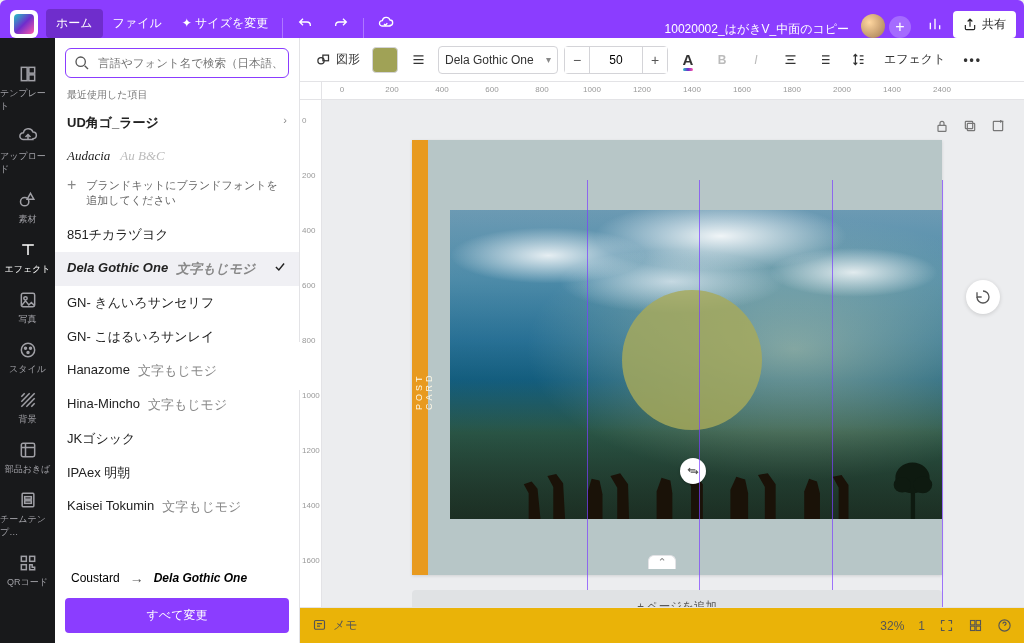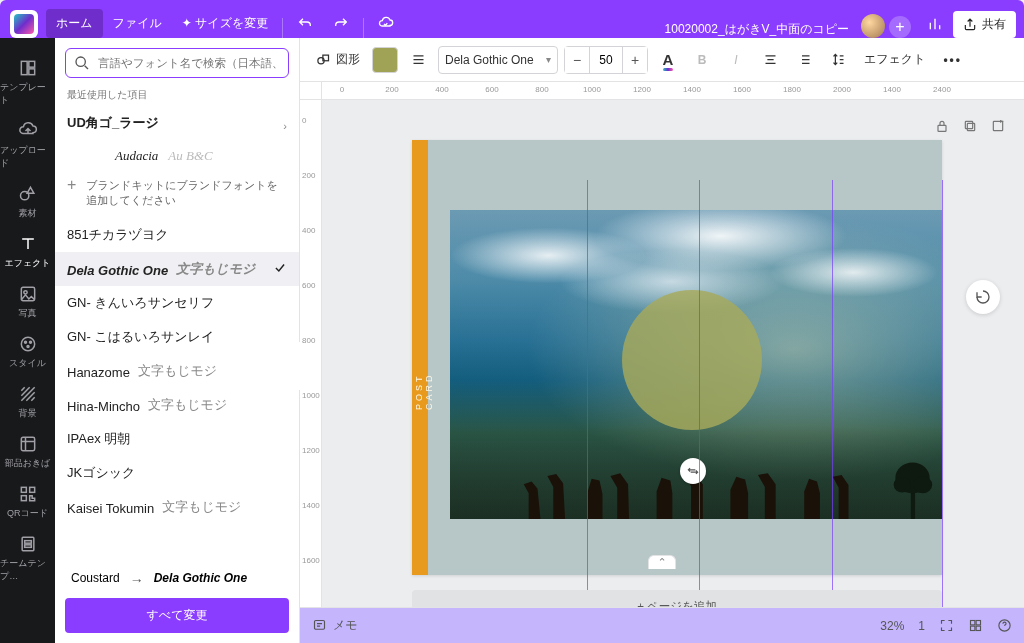--- a/index.html
+++ b/index.html
@@ -31,39 +31,39 @@
   .title{font-size:12px;margin-right:8px;white-space:nowrap;}
   .avatar{width:24px;height:24px;border-radius:50%;background:radial-gradient(circle at 35% 35%,#ffd7a0,#a07850);margin:0 4px;}
   .plus{width:22px;height:22px;border-radius:50%;background:#a56bff;display:flex;align-items:center;justify-content:center;color:#fff;font-size:16px;cursor:pointer;margin-right:6px;}
   .sharebox{background:#fff;color:#222;border-radius:4px;padding:5px 10px;font-size:12px;display:flex;align-items:center;gap:5px;cursor:pointer;margin-right:8px;}
   .sharebox svg{width:14px;height:14px;stroke:#222;fill:none;stroke-width:2;}
 
   
   .main{display:flex;height:calc(100% - var(--topH));}
 
   
-  .rail{width:var(--railW);background:#18191b;display:flex;flex-direction:column;align-items:center;padding-top:14px;}
+  .rail{width:var(--railW);background:#18191b;display:flex;flex-direction:column;align-items:center;padding-top:20px;}
   .rail-item{width:100%;padding:6px 0 8px;display:flex;flex-direction:column;align-items:center;color:#a0a0a6;font-size:9px;cursor:pointer;gap:3px;}
   .rail-item.active{color:#fff;}
   .rail-item svg{width:20px;height:20px;stroke:currentColor;fill:none;stroke-width:1.8;}
 
   
   .panel{width:var(--panelW);background:#fff;border-right:1px solid var(--panelBdr);display:flex;flex-direction:column;position:relative;}
   .search-wrap{padding:10px 10px 6px;}
   .search{display:flex;align-items:center;gap:6px;border:1.5px solid var(--purple);border-radius:6px;padding:6px 8px;}
   .search svg{width:16px;height:16px;stroke:#555;fill:none;stroke-width:2;}
   .search input{border:none;outline:none;flex:1;font-size:11.5px;color:#333;}
   .section-h{font-size:10px;color:#777;padding:4px 12px;}
-  .font-row{display:flex;align-items:flex-end;padding:8px 12px;cursor:pointer;font-size:13px;color:#222;position:relative;}
+  .font-row{display:flex;align-items:flex-start;padding:8px 12px;cursor:pointer;font-size:13px;color:#222;position:relative;}
   .font-row.selected{background:#f0f0f4;}
   .font-row .sample{margin-left:8px;color:#888;font-size:13px;}
   .font-row .chev{position:absolute;right:12px;color:#888;font-size:11px;}
   .font-row .check{position:absolute;right:12px;}
   .font-row .check svg{width:14px;height:14px;stroke:#222;stroke-width:2.5;fill:none;}
-  .cursive{font-family:cursive;font-style:italic;margin-left:48px;}
+  .cursive{font-family:cursive;font-style:italic;}
   .heavy{font-weight:900;font-style:italic;}
   .fontlist{flex:1;overflow:hidden;}
   .brandkit{display:flex;align-items:center;padding:8px 12px;font-size:11px;color:#444;gap:6px;}
   .brandkit .edit{margin-left:auto;color:#888;font-size:11px;}
   .brandkit svg{width:14px;height:14px;stroke:#666;fill:none;stroke-width:1.8;}
   .addbrand{display:flex;align-items:flex-start;gap:10px;padding:6px 12px 10px;font-size:11px;color:#666;}
   .addbrand .plusic{font-size:16px;color:#888;line-height:14px;}
   .replace-bar{display:flex;align-items:center;padding:10px 16px 8px;font-size:12px;gap:10px;}
   .replace-bar .arrow{color:#555;font-size:14px;}
   .replace-bar .to{font-weight:900;font-style:italic;}
@@ -77,21 +77,21 @@
   
   .toolbar{height:var(--toolH);background:#fff;border-bottom:1px solid var(--panelBdr);display:flex;align-items:center;padding:0 10px;gap:6px;font-size:12px;color:#333;}
   .tbtn{height:28px;min-width:28px;border:1px solid var(--btnBdr);border-radius:4px;display:flex;align-items:center;justify-content:center;padding:0 6px;background:#fff;cursor:pointer;gap:5px;}
   .tbtn.noborder{border:none;}
   .tbtn svg{width:15px;height:15px;stroke:#333;fill:none;stroke-width:2;}
   .swatch{width:26px;height:26px;border-radius:4px;background:#a0a256;border:1px solid var(--btnBdr);cursor:pointer;}
   .fontpick{min-width:120px;justify-content:space-between;}
   .fontpick .dd{color:#888;font-size:10px;}
   .sizebox{display:flex;align-items:center;border:1px solid var(--btnBdr);border-radius:4px;height:28px;}
   .sizebox button{width:24px;height:100%;border:none;background:#fff;cursor:pointer;font-size:14px;color:#555;}
-  .sizebox input{width:34px;text-align:center;border:none;border-left:1px solid var(--btnBdr);border-right:1px solid var(--btnBdr);height:100%;font-size:12px;outline:none;}
+  .sizebox input{width:54px;text-align:center;border:none;border-left:1px solid var(--btnBdr);border-right:1px solid var(--btnBdr);height:100%;font-size:12px;outline:none;}
   .Aicon{font-weight:700;font-size:15px;position:relative;}
   .Aicon::after{content:"";position:absolute;left:0;right:0;bottom:-3px;height:3px;background:linear-gradient(90deg,#24c4c4,#6f2dcc,#ff5aa9);border-radius:2px;}
   .disabled{color:#bbb!important;}
   .more-dots{letter-spacing:2px;font-weight:700;}
 
   
   .canvas-wrap{flex:1;position:relative;background:#ecedef;overflow:hidden;}
   .ruler-h{position:absolute;top:0;left:22px;right:0;height:18px;background:#fff;border-bottom:1px solid var(--panelBdr);font-size:8px;color:#999;}
   .ruler-h span{position:absolute;top:3px;transform:translateX(-50%);}
   .ruler-v{position:absolute;top:18px;left:0;bottom:0;width:22px;background:#fff;border-right:1px solid var(--panelBdr);font-size:8px;color:#999;}
@@ -136,21 +136,21 @@
 
   .guide{position:absolute;top:40px;width:1px;height:435px;background:var(--sel);opacity:.7;}
   .guide.g1{left:175px}.guide.g2{left:287px}.guide.g3{left:420px}.guide.g4{left:530px}
 
   .addpage{position:absolute;left:90px;top:490px;width:530px;height:32px;background:#e0e2e4;border-radius:4px;display:flex;align-items:center;justify-content:center;color:#555;font-size:11.5px;cursor:pointer;}
 
   .fab{position:absolute;right:24px;top:180px;width:34px;height:34px;border-radius:50%;background:#fff;box-shadow:0 1px 4px rgba(0,0,0,.15);display:flex;align-items:center;justify-content:center;cursor:pointer;}
   .fab svg{width:16px;height:16px;stroke:#555;fill:none;stroke-width:2;}
 
   
-  .botbar{height:36px;background:#c4b5fd;border-top:1px solid var(--panelBdr);display:flex;align-items:center;padding:0 12px;font-size:12px;color:#555;}
+  .botbar{height:36px;background:#eab308;border-top:1px solid var(--panelBdr);display:flex;align-items:center;padding:0 12px;font-size:12px;color:#555;}
   .botbar .memo{display:flex;align-items:center;gap:6px;cursor:pointer;}
   .botbar svg{width:15px;height:15px;stroke:#555;fill:none;stroke-width:1.8;}
   .botbar .right{margin-left:auto;display:flex;align-items:center;gap:14px;}
   .chevup{position:absolute;left:50%;bottom:38px;transform:translateX(-50%);width:28px;height:14px;background:#fff;border:1px solid var(--panelBdr);border-bottom:none;border-radius:6px 6px 0 0;display:flex;align-items:center;justify-content:center;font-size:11px;color:#888;cursor:pointer;}
 </style>
 </head>
 <body>
 
 <div class="topbar">
   <div class="logo"></div>
@@ -248,34 +248,34 @@
       </div>
       <div class="rail-item">
         <svg viewBox="0 0 24 24">
           <rect x="4" y="4" width="16" height="16" rx="2"></rect>
           <path d="M4 9h16M9 4v16"></path>
         </svg>
         <span>部品おきば</span>
       </div>
       <div class="rail-item">
         <svg viewBox="0 0 24 24">
+          <rect x="5" y="4" width="14" height="16" rx="1"></rect>
+          <rect x="8" y="8" width="8" height="3"></rect>
+          <rect x="8" y="13" width="8" height="3"></rect>
+        </svg>
+        <span>チームテンプ…</span>
+      </div>
+      <div class="rail-item">
+        <svg viewBox="0 0 24 24">
           <rect x="4" y="4" width="6" height="6"></rect>
           <rect x="14" y="4" width="6" height="6"></rect>
           <rect x="4" y="14" width="6" height="6"></rect>
           <path d="M14 14h3v3h3v3h-6z"></path>
         </svg>
         <span>QRコード</span>
-      </div>
-      <div class="rail-item">
-        <svg viewBox="0 0 24 24">
-          <rect x="5" y="4" width="14" height="16" rx="1"></rect>
-          <rect x="8" y="8" width="8" height="3"></rect>
-          <rect x="8" y="13" width="8" height="3"></rect>
-        </svg>
-        <span>チームテンプ…</span>
       </div>
     </div>
 
   <div class="panel">
     <div class="search-wrap">
       <div class="search">
         <svg viewBox="0 0 24 24">
             <circle cx="10" cy="10" r="7"></circle>
             <path d="M21 21l-5-5"></path>
           </svg>
@@ -314,24 +314,24 @@
         </div>
         <div class="font-row">
           <span class="">Hanazome</span>
           <span class="sample ">文字もじモジ</span>
         </div>
         <div class="font-row">
           <span class="">Hina-Mincho</span>
           <span class="sample ">文字もじモジ</span>
         </div>
         <div class="font-row">
+          <span class="">JKゴシック</span>
+        </div>
+        <div class="font-row">
           <span class="">IPAex 明朝</span>
-        </div>
-        <div class="font-row">
-          <span class="">JKゴシック</span>
         </div>
         <div class="font-row">
           <span class="">Kaisei Tokumin</span>
           <span class="sample ">文字もじモジ</span>
         </div>
       </div>
 
     <div class="replace-bar">
       <span>Coustard</span>
       <span class="arrow">→</span>

